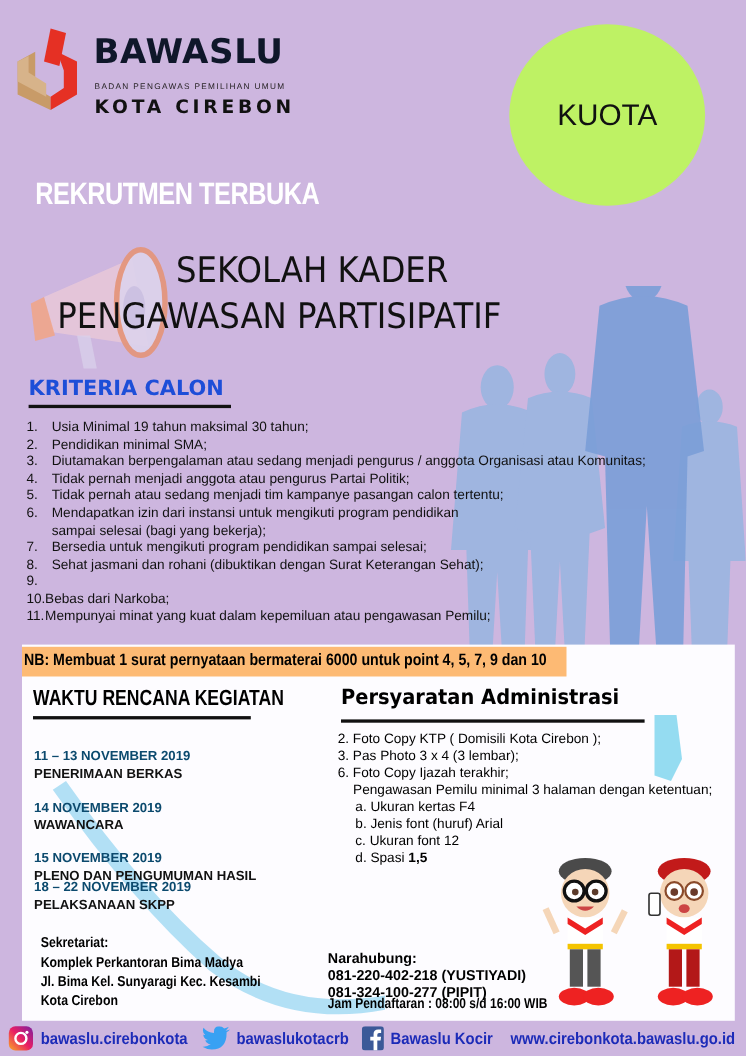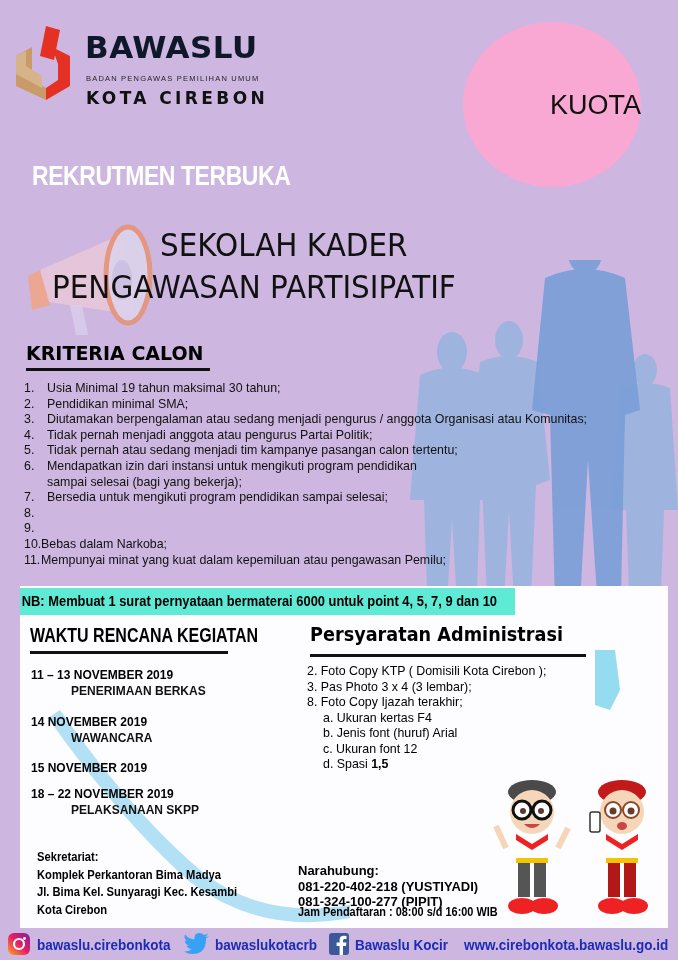--- a/index.html
+++ b/index.html
@@ -7,49 +7,49 @@
   body { background: #cdb6df; font-family: "Liberation Sans", sans-serif; position: relative; color: #000; }
   .abs { position: absolute; }
 
   
   .logo-mark { left: 12px; top: 20px; width: 62px; width: 62px; height: 80px; }
   .logo-title { left: 85px; top: 32px; font-family: "DejaVu Sans", sans-serif; font-weight: bold; font-size: 31px; letter-spacing: 0.5px; color: #0f172a; line-height: 1; }
   .logo-sub { left: 86px; top: 74px; font-size: 7.5px; letter-spacing: 1.2px; color: #231f20; }
   .logo-city { left: 86px; top: 88px; font-family: "DejaVu Sans", sans-serif; font-weight: bold; font-size: 17px; letter-spacing: 3.4px; color: #111; }
 
   
-  .kuota { left: 463px; top: 22px; width: 178px; height: 165px; border-radius: 50%; background: #f9a8d4; display: flex; flex-direction: row; align-items: center; justify-content: flex-end; }
+  .kuota { left: 463px; top: 22px; width: 178px; height: 165px; border-radius: 50%; background: #bef264; display: flex; flex-direction: row; align-items: center; justify-content: center; }
   .kuota span { font-size: 27px; line-height: 32px; color: #111; }
 
   .rekrut { left: 32px; top: 160px; font-family: "Liberation Sans", sans-serif; font-weight: bold; font-size: 28px; color: #fff; transform: scaleX(0.82); transform-origin: left; letter-spacing: -0.5px; }
 
   .title1, .title2 { font-family: "DejaVu Sans", sans-serif; font-size: 32px; color: #111; white-space: nowrap; transform: scaleX(0.92); transform-origin: left; }
   .title1 { left: 160px; top: 226px; }
   .title2 { left: 52px; top: 268px; }
 
   .silhouettes { left: 0; top: 260px; width: 678px; height: 380px; }
   .megaphone { left: 10px; top: 210px; width: 180px; height: 130px; }
 
-  .kriteria-title { left: 26px; top: 342px; font-family: "DejaVu Sans", sans-serif; font-weight: bold; font-size: 19px; color: #000000; }
+  .kriteria-title { left: 26px; top: 342px; font-family: "DejaVu Sans", sans-serif; font-weight: bold; font-size: 19px; color: #1d4ed8; }
   .kriteria-line { left: 26px; top: 368px; width: 184px; height: 3px; background: #111; }
   .kriteria-list { left: 24px; top: 381px; font-size: 12.4px; line-height: 15.6px; color: #111; }
   .kriteria-list .row { display: flex; white-space: nowrap; }
   .kriteria-list .num { width: 23px; flex: none; }
 
   .panel { left: 20px; top: 586px; width: 648px; height: 342px; background: #fdfcff; }
-  .nb { left: 20px; top: 588px; width: 495px; height: 27px; background: #5eead4; }
+  .nb { left: 20px; top: 588px; width: 495px; height: 27px; background: #fdba74; }
   .nb span { display: block; font-weight: bold; font-size: 15px; padding: 4px 0 0 2px; transform: scaleX(0.86); transform-origin: left; white-space: nowrap; }
 
   .wave { left: 20px; top: 650px; width: 648px; height: 278px; }
 
   .waktu-title { left: 30px; top: 624px; font-weight: bold; font-size: 20px; transform: scaleX(0.8); transform-origin: left; white-space: nowrap; }
   .waktu-line { left: 30px; top: 651px; width: 198px; height: 3px; background: #111; }
   .sched { left: 31px; font-weight: bold; font-size: 12px; line-height: 16px; }
-  .sched .d { color: #000000; }
-  .sched .a { color: #111; margin-left: 40px; }
+  .sched .d { color: #0c4a6e; margin-top: 12px; }
+  .sched .a { color: #111; }
 
   .sek { left: 37px; top: 848px; font-weight: bold; font-size: 13px; line-height: 17.5px; transform: scaleX(0.86); transform-origin: left; white-space: nowrap; }
 
   .adm-title { left: 310px; top: 623px; font-family: "DejaVu Sans", sans-serif; font-weight: bold; font-size: 19px; white-space: nowrap; transform: scaleX(0.93); transform-origin: left; }
   .adm-line { left: 310px; top: 654px; width: 276px; height: 3px; background: #111; }
   .adm-list { left: 307px; top: 664px; font-size: 12.4px; line-height: 15.5px; white-space: nowrap; }
   .adm-list .sub { padding-left: 16px; }
   .adm-list .cont { padding-left: 14px; }
 
   .nara { left: 298px; top: 848px; font-weight: bold; font-size: 13px; line-height: 15.5px; white-space: nowrap; margin-top: 15px; }
@@ -135,27 +135,28 @@
   <div class="row">
       <span class="num"></span>
       <span>sampai selesai (bagi yang bekerja);</span>
     </div>
   <div class="row">
       <span class="num">7.</span>
       <span>Bersedia untuk mengikuti program pendidikan sampai selesai;</span>
     </div>
   <div class="row">
       <span class="num">8.</span>
+      <span>Sehat jasmani dan rohani (dibuktikan dengan Surat Keterangan Sehat);</span>
     </div>
   <div class="row">
       <span class="num">9.</span>
     </div>
   <div class="row">
       <span class="num" style="width:17px">10.</span>
-      <span>Bebas dalam Narkoba;</span>
+      <span>Bebas dari Narkoba;</span>
     </div>
   <div class="row">
       <span class="num" style="width:17px">11.</span>
       <span>Mempunyai minat yang kuat dalam kepemiluan atau pengawasan  Pemilu;</span>
     </div>
 </div>
 
 <div class="abs panel"></div>
 <svg class="abs wave" viewBox="0 0 648 278">
   <path d="M40 60 Q110 160 180 220 Q240 270 330 255 L330 268 Q240 285 170 232 Q100 170 28 68 Z" fill="#9fd8f2" opacity="0.8"></path>
@@ -170,39 +171,41 @@
 <div class="abs sched" style="top:667px">
   <div class="d">11 – 13 NOVEMBER 2019</div>
     <div class="a">PENERIMAAN BERKAS</div>
 </div>
 <div class="abs sched" style="top:714px">
   <div class="d">14 NOVEMBER 2019</div>
     <div class="a">WAWANCARA</div>
 </div>
 <div class="abs sched" style="top:760px">
   <div class="d">15 NOVEMBER 2019</div>
+    <div class="a">PLENO DAN PENGUMUMAN HASIL</div>
 </div>
 <div class="abs sched" style="top:786px">
   <div class="d">18 – 22 NOVEMBER 2019</div>
     <div class="a">PELAKSANAAN SKPP</div>
 </div>
 
 <div class="abs sek">
   <div>Sekretariat:</div>
   <div>Komplek Perkantoran Bima Madya</div>
   <div>Jl. Bima Kel. Sunyaragi Kec. Kesambi</div>
   <div>Kota Cirebon</div>
 </div>
 
 <div class="abs adm-title">Persyaratan Administrasi</div>
 <div class="abs adm-line"></div>
 <div class="abs adm-list">
   <div>2. Foto Copy KTP ( Domisili Kota Cirebon );</div>
   <div>3. Pas Photo 3 x 4 (3 lembar);</div>
-  <div>8. Foto Copy Ijazah terakhir;</div>
+  <div>6. Foto Copy Ijazah terakhir;</div>
+  <div class="cont">Pengawasan Pemilu minimal 3 halaman dengan ketentuan;</div>
   <div class="sub">a. Ukuran kertas F4</div>
   <div class="sub">b. Jenis font (huruf) Arial</div>
   <div class="sub">c. Ukuran font 12</div>
   <div class="sub"><span>d. Spasi </span><b>1,5</b></div>
 </div>
 
 <div class="abs nara">
   <div>Narahubung:</div>
   <div>081-220-402-218 (YUSTIYADI)</div>
   <div>081-324-100-277 (PIPIT)</div>

